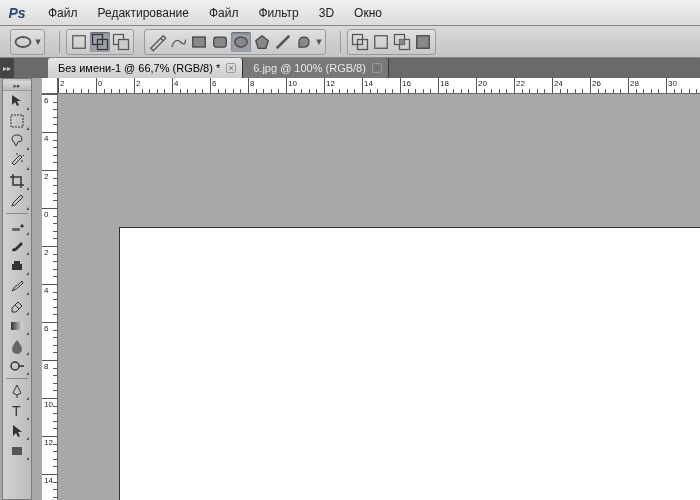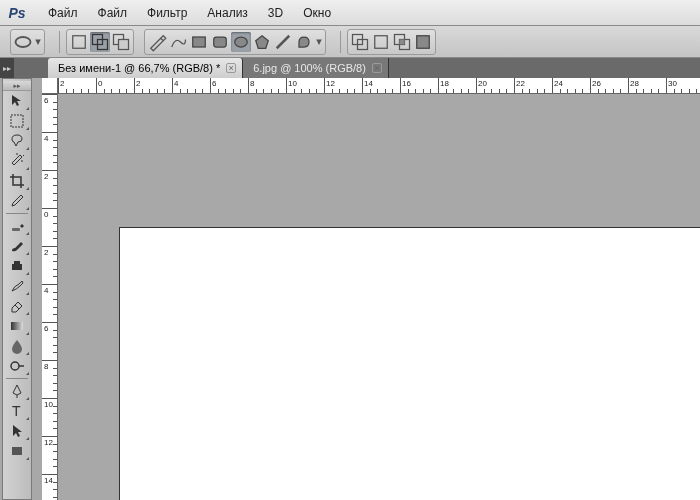--- a/index.html
+++ b/index.html
@@ -32,23 +32,23 @@
 .vline { position:absolute; left:0; height:1px; width:16px; background:#555; }
 .vlabel { position:absolute; left:2px; font-size:8px; color:#222; transform-origin:left top; }
 .canvas { position:absolute; left:120px; top:150px; width:700px; height:450px; background:#fff; box-shadow:0 0 0 1px #333; }
 </style>
 </head>
 <body>
 
 <div class="menubar">
   <div class="ps-logo">Ps</div>
   <div class="menu-item">Файл</div>
+  <div class="menu-item">Редактирование</div>
   <div class="menu-item">Файл</div>
   <div class="menu-item">Фильтр</div>
-  <div class="menu-item">Анализ</div>
   <div class="menu-item">3D</div>
   <div class="menu-item">Окно</div>
 
 </div>
 
 <div class="optbar">
   <div class="optgroup">
     <span class="optbtn">
         <svg viewBox="0 0 16 16">
           <ellipse cx="8" cy="8" rx="6" ry="4" fill="none" stroke="#555" stroke-width="1.5"></ellipse>

